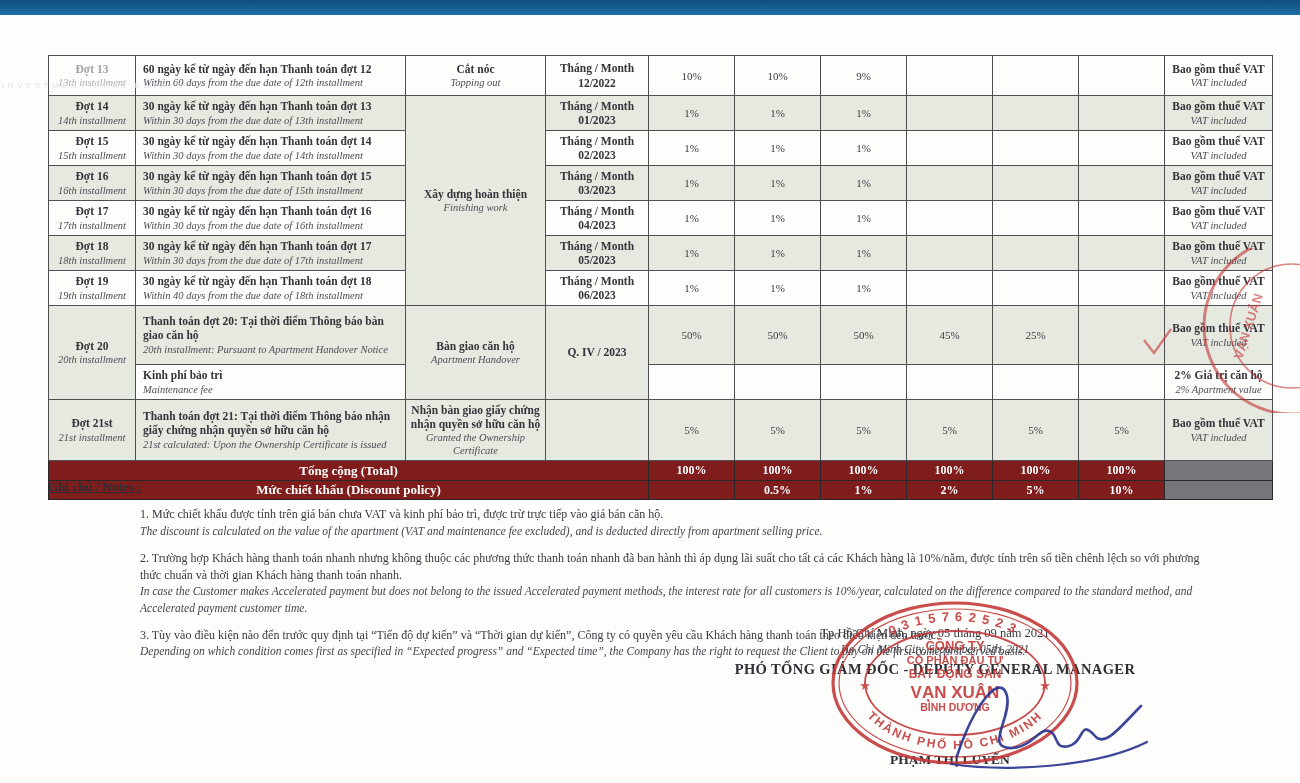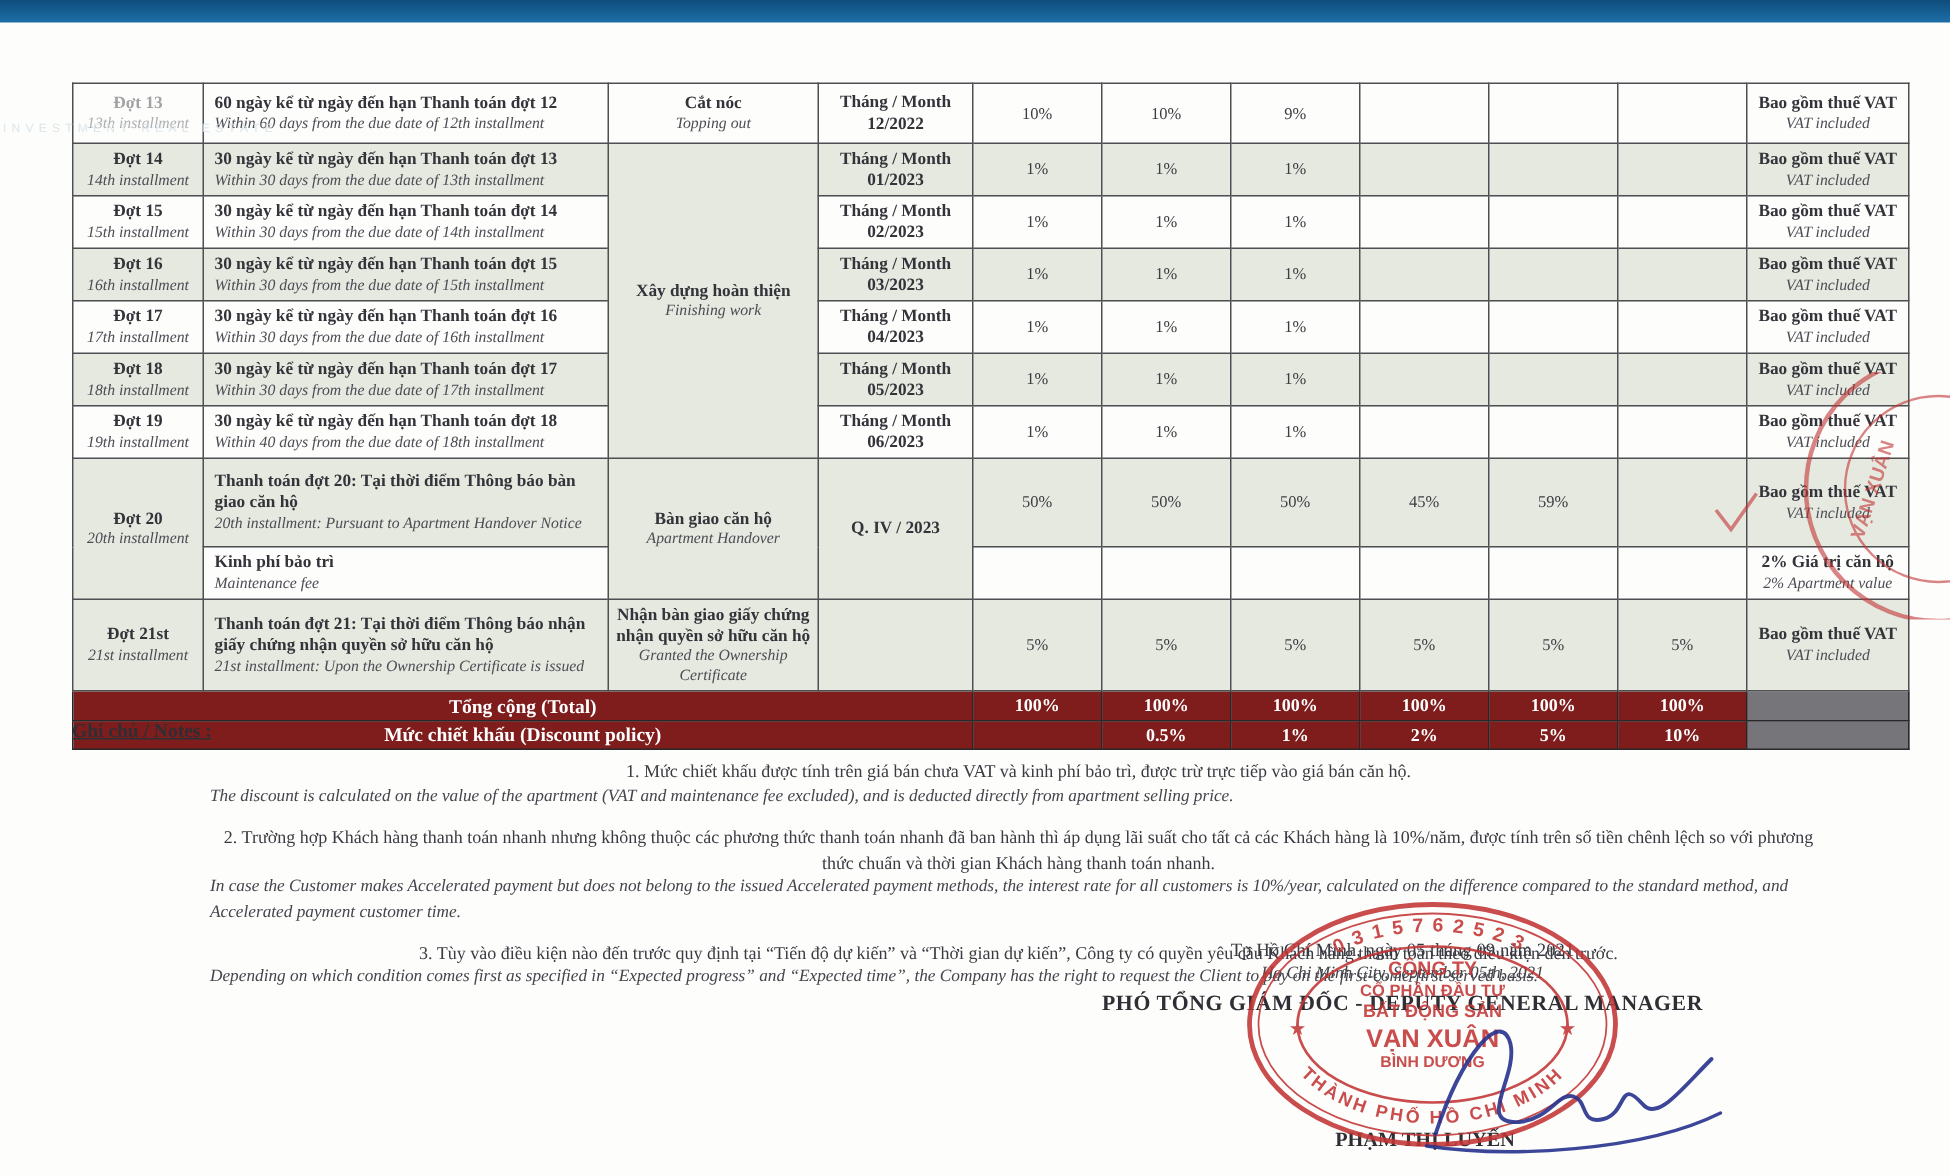--- a/index.html
+++ b/index.html
@@ -22,21 +22,21 @@
   .faded{opacity:.45;filter:blur(.4px);}
   tr.dark td{background:#7f1d1d;color:#fff;border-color:#28282a;}
   tr.dark td.label{font-weight:bold;font-size:13px;}
   tr.dark td.pct{font-weight:bold;font-size:12px;color:#fff;}
   tr.dark td.light{background:#76767a;}
   .h13 td{height:37px;} .hrow td{height:32px;} .h20a td{height:56px;}
   .h20b td{height:32px;} .h21 td{height:58px;} .htot td{height:17px;} .hdis td{height:16px;}
   .notes{position:absolute;top:479px;left:48px;width:1170px;filter:blur(.15px);}
   .notes-heading{font-weight:bold;font-size:13px;text-decoration:underline;color:#2e2e34;}
   .note{margin:11px 0 0 92px;}
-  .note .nvn{font-size:12px;color:#3a3a42;line-height:1.4;text-align:center;}
+  .note .nvn{font-size:12px;color:#3a3a42;line-height:1.4;}
   .note .nen{font-size:11.5px;font-style:italic;color:#44444d;line-height:1.4;}
   .sigblock{position:absolute;top:626px;left:640px;width:590px;text-align:center;}
   .sig-date-vn{font-size:12.5px;color:#3a3a42;}
   .sig-date-en{font-size:11.5px;font-style:italic;color:#44444d;margin-top:2px;}
   .sig-title{font-size:14.5px;font-weight:bold;letter-spacing:.4px;color:#2e2e34;margin-top:6px;}
   .sig-name{position:absolute;top:752px;left:760px;width:380px;text-align:center;
     font-weight:bold;font-size:13.5px;color:#2e2e34;}
   .stamp-svg{position:absolute;top:598px;left:825px;opacity:.88;}
   .partial-stamp-svg{position:absolute;top:248px;left:1130px;opacity:.6;}
   .signature-svg{position:absolute;top:660px;left:945px;opacity:.9;}
@@ -264,21 +264,21 @@
       <div class="vn">Bàn giao căn hộ</div>
       <div class="en">Apartment Handover</div>
     </td>
     <td rowspan="2">
       <div class="vn">Q. IV / 2023</div>
     </td>
     <td class="pct">50%</td>
     <td class="pct">50%</td>
     <td class="pct">50%</td>
     <td class="pct">45%</td>
-    <td class="pct">59%</td>
+    <td class="pct">25%</td>
     <td class="pct"></td>
     <td>
       <div class="vn">Bao gồm thuế VAT</div>
       <div class="en">VAT included</div>
     </td>
   </tr>
 
   <tr class="h20b">
     <td class="desc">
       <div class="vn">Kinh phí bảo trì</div>
@@ -296,21 +296,21 @@
     </td>
   </tr>
 
   <tr class="h21 shade">
     <td>
       <div class="vn">Đợt 21st</div>
       <div class="en">21st installment</div>
     </td>
     <td class="desc">
       <div class="vn">Thanh toán đợt 21: Tại thời điểm Thông báo nhận giấy chứng nhận quyền sở hữu căn hộ</div>
-      <div class="en">21st installment: Upon the Ownership Certificate is issued</div>
+      <div class="en">21st calculated: Upon the Ownership Certificate is issued</div>
     </td>
     <td>
       <div class="vn">Nhận bàn giao giấy chứng nhận quyền sở hữu căn hộ</div>
       <div class="en">Granted the Ownership Certificate</div>
     </td>
     <td></td>
     <td class="pct">5%</td>
     <td class="pct">5%</td>
     <td class="pct">5%</td>
     <td class="pct">5%</td>

